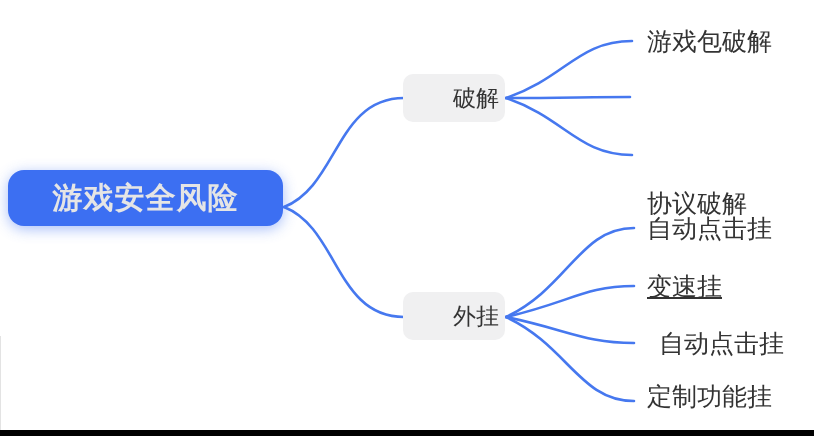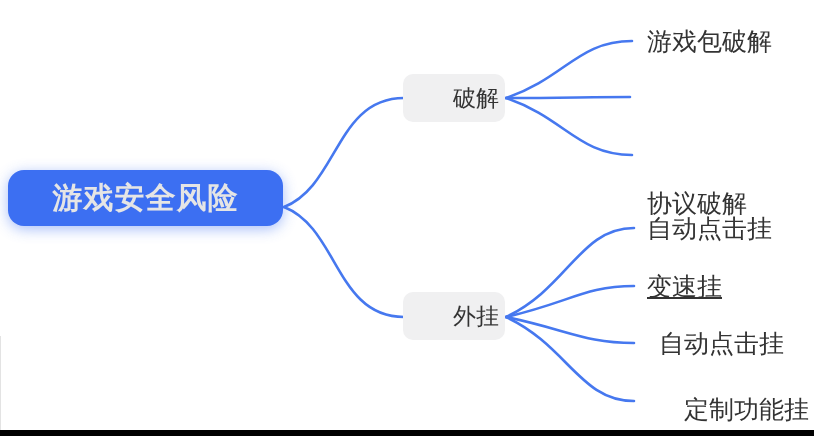--- a/index.html
+++ b/index.html
@@ -64,21 +64,21 @@
     z-index: 2;
     cursor: pointer;
     white-space: nowrap;
   }
   .leaf-1 { top: 28px; }
   .leaf-2 { top: 84px; }
   .leaf-3 { top: 142px; margin-top: 48px; }
   .leaf-4 { top: 215px; }
   .leaf-5 { top: 273px; text-decoration: underline; }
   .leaf-6 { top: 330px; margin-left: 12px; }
-  .leaf-7 { top: 396px; margin-left: 37px; }
+  .leaf-7 { top: 383px; }
   .bottom-bar {
     position: absolute;
     left: 0;
     bottom: 0;
     width: 814px;
     height: 6px;
     background: #000000;
     z-index: 3;
   }
   .window-edge {

